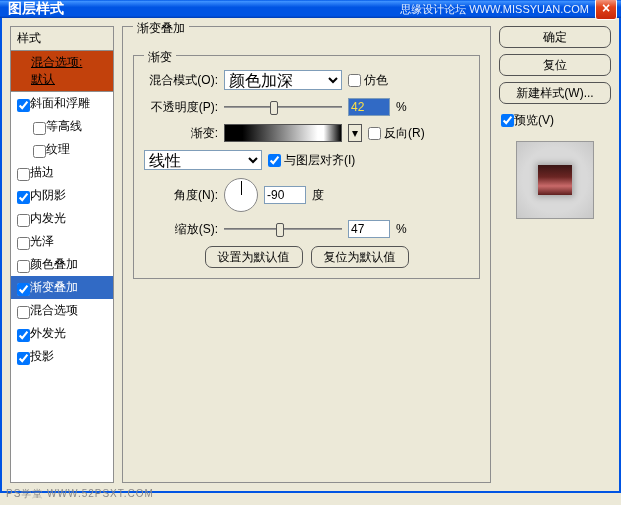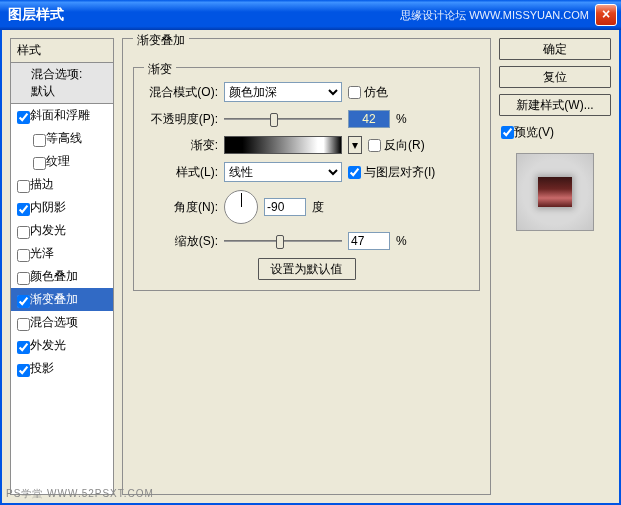--- a/index.html
+++ b/index.html
@@ -1,47 +1,47 @@
 <!DOCTYPE html>
 <html><head>
 <meta charset="utf-8">
 <style>
 * { box-sizing: border-box; margin: 0; padding: 0; }
 body { font-family: "Microsoft YaHei", "SimSun", sans-serif; font-size: 12px; background: #ece9d8; width: 621px; height: 505px; overflow: hidden; }
-.titlebar { background: linear-gradient(to bottom, #0058e6 0%, #3d91ff 8%, #0054e3 40%, #0054e3 88%, #003bb0 100%); height: 30px; display: flex; align-items: center; padding: 0 4px 0 8px; color: #fff; font-weight: bold; font-size: 14px; }
+.titlebar { background: linear-gradient(to bottom, #0058e6 0%, #3d91ff 8%, #0054e3 40%, #0054e3 88%, #003bb0 100%); height: 18px; display: flex; align-items: center; padding: 0 4px 0 8px; color: #fff; font-weight: bold; font-size: 14px; }
 .titlebar .title { flex: 1; }
 .titlebar .watermark { font-size: 11px; font-weight: normal; opacity: .9; margin-right: 6px; }
 .close-btn { width: 22px; height: 22px; background: linear-gradient(to bottom,#f5a18a,#e2431b 40%,#c8280b); border: 1px solid #fff; border-radius: 3px; color: #fff; text-align: center; line-height: 18px; font-weight: bold; cursor: pointer; }
 .content { display: flex; height: 475px; padding: 8px; gap: 8px; border: 2px solid #0054e3; border-top: none; }
 .styles-col { width: 104px; border: 1px solid #8e8e8e; background: #fff; display: flex; flex-direction: column; }
 .styles-header { background: #ece9d8; border-bottom: 1px solid #8e8e8e; padding: 3px 6px; font-weight: normal; }
-.blend-row { border-bottom: 1px solid #8e8e8e; padding: 3px 20px; background:#e5e5e5; }
+.blend-row { border-bottom: 1px solid #8e8e8e; padding: 3px 20px; background:#c2410c;text-decoration:underline; }
 .style-item { padding: 3px 4px 3px 6px; display: flex; align-items: flex-end; gap: 0; cursor: pointer; }
 .style-item.indent { padding-left: 22px; }
 .style-item.selected { background: #316ac5; color: #fff; }
 .style-item input[type=checkbox] { width: 13px; height: 13px; }
 .middle-col { flex: 1; border: 1px solid #8e8e8e; position: relative; padding: 8px 10px; background: #ece9d8; }
 .group-label { position: absolute; top: -7px; left: 10px; background: #ece9d8; padding: 0 4px; }
 .inner-group { border: 1px solid #8e8e8e; padding: 14px 10px 10px; position: relative; background: #ece9d8; margin-top: 20px; }
 .inner-group .group-label { top: -7px; }
 .form-row { display: flex; align-items: center; margin-bottom: 8px; gap: 6px; }
 .form-label { width: 74px; text-align: right; }
-select { height: 20px; font-size: 12px; border: 1px solid #7f9db9; background: #fff; }
+select { height: 20px; font-size: 16px; border: 1px solid #7f9db9; background: #fff; }
 .blend-select { width: 118px; }
 .style-select { width: 118px; }
 input.num { width: 42px; height: 18px; font-size: 12px; text-align: left; padding: 0 2px; border: 1px solid #7f9db9; background:#fff; }
-input.num.sel { background:#316ac5; color:#fef9c3;text-align:center; }
+input.num.sel { background:#316ac5; color:#fde047; }
 .slider { position: relative; width: 118px; height: 16px; }
 .slider-track { position: absolute; top: 7px; left: 0; right: 0; height: 2px; background: #999; border-top:1px solid #777; }
 .slider-thumb { position: absolute; top: 2px; width: 8px; height: 14px; background: #ece9d8; border: 1px solid #555; border-radius: 2px; }
 .gradient-bar { width: 118px; height: 18px; border: 1px solid #555; background: linear-gradient(to right, #000 0%, #000 15%, #fff 80%, #fff 85%, #000 100%); cursor: pointer; }
 .grad-arrow { width:14px; height:18px; border:1px solid #555; background:#ece9d8; display:flex; align-items:center; justify-content:center; cursor:pointer; }
 .angle-dial { width: 34px; height: 34px; border: 1px solid #888; border-radius: 50%; background: #fff; position: relative; }
 .angle-dial::after { content: ""; position: absolute; left: 50%; top: 50%; width: 1px; height: 14px; background: #000; transform-origin: top; transform: rotate(180deg); }
-.btn { height: 22px; padding: 0 12px; background: #ece9d8; border: 1px solid #555; border-radius: 1px; cursor: pointer; font-size: 12px; }
+.btn { height: 22px; padding: 0 12px; background: #ece9d8; border: 1px solid #555; border-radius: 7px; cursor: pointer; font-size: 12px; }
 .defaults-row { display: flex; gap: 8px; justify-content: center; margin-top: 6px; }
 .right-col { width: 112px; display: flex; flex-direction: column; gap: 6px; align-items: stretch; }
 .right-col .btn { width: 100%; }
 .preview-ck { display: flex; align-items: center; gap: 0; padding: 2px 2px; }
 .preview-box { width: 78px; height: 78px; margin: 4px auto; background: radial-gradient(circle at 50% 50%, #d9d9d9 0%, #d9d9d9 60%, #c8c8c8 100%); border: 1px solid #999; display:flex; align-items:center; justify-content:center; }
 .preview-inner { width: 34px; height: 30px; background: linear-gradient(to bottom,#3a1514 0%,#6b2523 40%,#c96a6a 70%,#5e1f1e 100%); box-shadow: 0 0 6px 2px rgba(0,0,0,.25); }
 .footer-mark { position:absolute; left:6px; bottom:4px; font-size:10px; color:#888; letter-spacing:1px; }
 .cklabel { display:flex; align-items:center; gap:3px; }
 </style>
 </head>
@@ -138,21 +138,20 @@
         <span class="form-label">渐变:</span>
         <div class="gradient-bar"></div>
         <div class="grad-arrow">▾</div>
         <label class="cklabel">
             <input type="checkbox" style=""> 
             <span>反向(R)</span>
           </label>
       </div>
 
       <div class="form-row">
-        <span class="form-label">样式(L):</span>
         <select class="style-select"><option>线性</option></select>
         <label class="cklabel">
             <input type="checkbox" checked="" style=""> 
             <span>与图层对齐(I)</span>
           </label>
       </div>
 
       <div class="form-row">
         <span class="form-label">角度(N):</span>
         <div class="angle-dial"></div>
@@ -165,20 +164,21 @@
         <div class="slider">
             <div class="slider-track"></div>
             <div class="slider-thumb" style="left:52px"></div>
           </div>
         <input class="num" value="47" style="">
         <span>%</span>
       </div>
 
       <div class="defaults-row">
         <button class="btn">设置为默认值</button>
+        <button class="btn">复位为默认值</button>
       </div>
     </div>
   </div>
 
   <div class="right-col">
     <button class="btn">确定</button>
     <button class="btn">复位</button>
     <button class="btn">新建样式(W)...</button>
     <label class="preview-ck">
         <input type="checkbox" checked="" style=""> 

